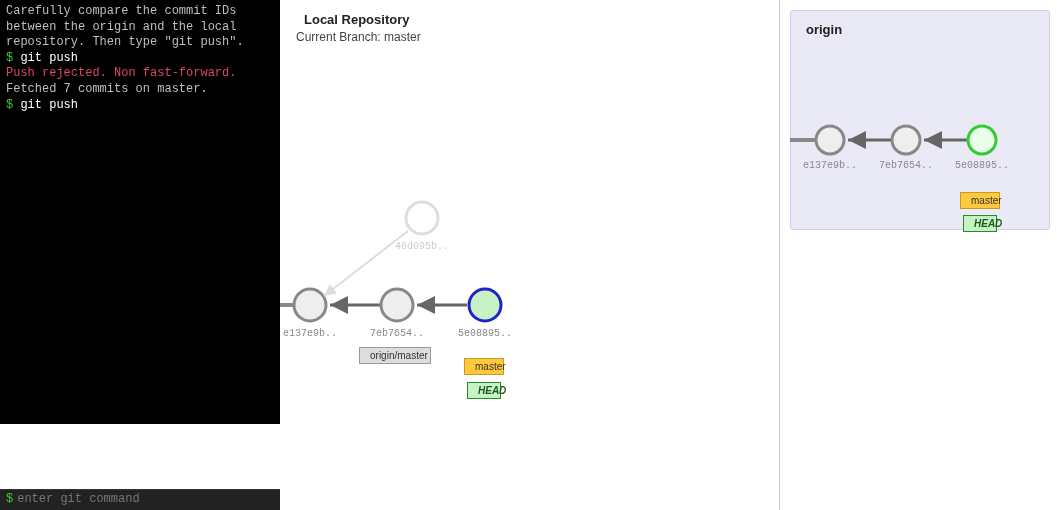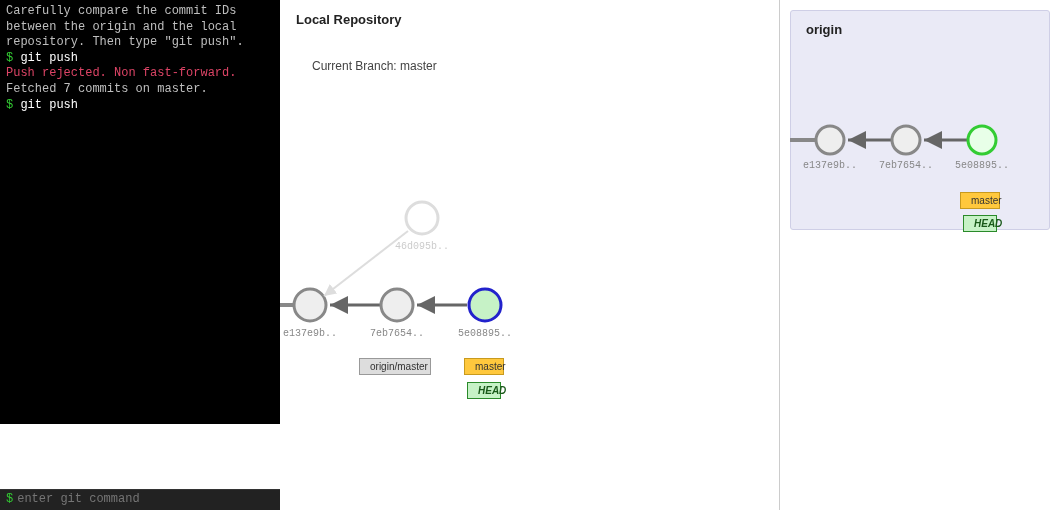--- a/index.html
+++ b/index.html
@@ -34,22 +34,22 @@
   <div class="err">Push rejected. Non fast-forward.</div>
   <div class="ok">Fetched 7 commits on master.</div>
   <div><span class="prompt">$</span> <span class="cmd">git push</span></div>
 </div>
 
 <div class="cmdbar">
   <span class="prompt">$</span><input type="text" placeholder="enter git command" style="">
 </div>
 
 <div class="local"></div>
-<div class="title" style="left:296px; top:12px;">Local Repository</div>
-<div class="subtitle" style="left:312px; top:30px;margin-top:29px;">Current Branch: master</div>
+<div class="title" style="left:304px; top:12px;">Local Repository</div>
+<div class="subtitle" style="left:296px; top:30px;">Current Branch: master</div>
 
 <svg style="left:280px; top:0;" width="500" height="510">
   <defs>
     <marker id="arr" markerWidth="8" markerHeight="8" refX="6" refY="3" orient="auto">
         <path d="M0,0 L6,3 L0,6 Z" fill="#666"></path>
       </marker>
     <marker id="arrFaint" markerWidth="8" markerHeight="8" refX="6" refY="3" orient="auto">
         <path d="M0,0 L6,3 L0,6 Z" fill="#ddd"></path>
       </marker>
   </defs>
@@ -63,21 +63,21 @@
   <text class="commit-label" x="117" y="336">7eb7654..</text>
   <line x1="187" y1="305" x2="137" y2="305" stroke="#666" stroke-width="3" marker-end="url(#arr)"></line>
   <circle cx="205" cy="305" r="16" fill="#c6f2c6" stroke="#2222cc" stroke-width="3"></circle>
   <text class="commit-label" x="205" y="336">5e08895..</text>
 
   <line x1="128" y1="231" x2="44" y2="296" stroke="#ddd" stroke-width="2" marker-end="url(#arrFaint)"></line>
   <circle cx="142" cy="218" r="16" fill="#ffffff" stroke="#ddd" stroke-width="3"></circle>
   <text class="commit-label" style="fill:#ccc" x="142" y="249">46d095b..</text>
 </svg>
 
-<div class="tag originmaster" style="left:359px; top:358px; width:72px;">origin/master</div>
+<div class="tag originmaster" style="left:359px; top:347px; width:72px;">origin/master</div>
 <div class="tag master" style="left:464px; top:358px; width:40px;">master</div>
 <div class="tag head" style="left:467px; top:382px; width:34px;">HEAD</div>
 
 <div class="origin"></div>
 <div class="originbox"></div>
 <div class="title" style="left:806px; top:22px;">origin</div>
 
 <svg style="left:790px; top:10px;" width="260" height="220">
   <defs>
     <marker id="arr2" markerWidth="8" markerHeight="8" refX="6" refY="3" orient="auto">

